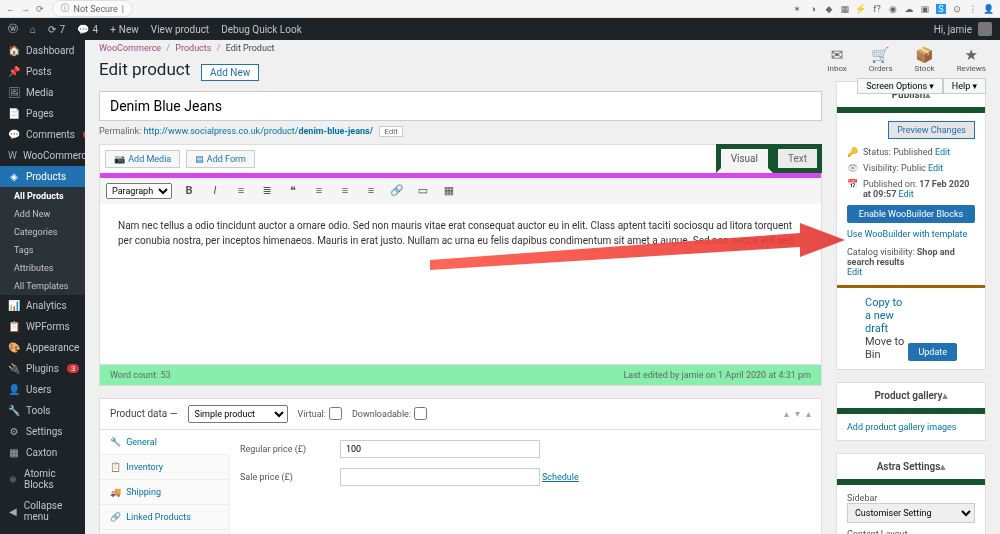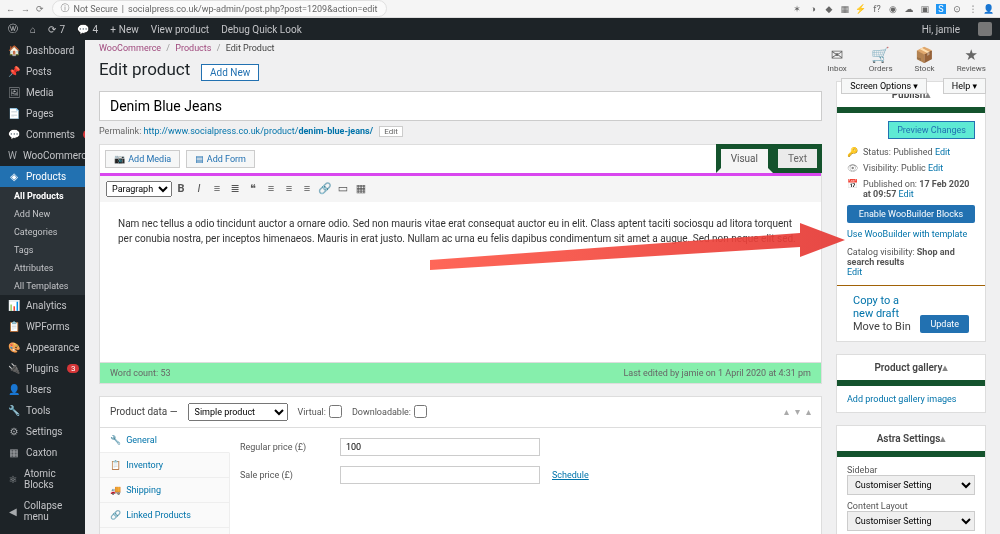--- a/index.html
+++ b/index.html
@@ -11,96 +11,96 @@
 .browser .nav{display:flex;gap:6px;margin-right:8px}
 .browser .nav span{color:#777}
 .browser .url{flex:0 0 auto;display:flex;align-items:center;gap:4px;background:#fafafa;border:1px solid #e0e0e0;border-radius:10px;padding:1px 8px}
 .browser .url .lock{color:#888}
 .browser .ext{margin-left:auto;display:flex;gap:6px}
 .browser .ext span{width:10px;height:10px;display:inline-flex;align-items:center;justify-content:center;color:#666}
 
 
 .adminbar{height:22px;background:#1d2327;color:#c3c4c7;display:flex;align-items:center;padding:0 8px;font-size:10px}
 .adminbar .item{display:flex;align-items:center;gap:3px;margin-right:12px;cursor:pointer}
-.adminbar .right{margin-left:auto;display:flex;align-items:center;gap:18px}
+.adminbar .right{margin-left:auto;display:flex;align-items:center;gap:6px}
 .adminbar .avatar{width:14px;height:14px;background:#777;border-radius:2px}
 
 .wrap{display:flex;height:calc(534px - 40px)}
 
 
 .sidebar{width:85px;background:#1d2327;color:#c3c4c7;font-size:10px;overflow:hidden;flex-shrink:0}
 .sidebar .mi{display:flex;align-items:center;gap:6px;padding:5px 8px;cursor:pointer}
 .sidebar .mi.active{background:#2271b1;color:#fff}
 .sidebar .sub{background:#2c3338;color:#c3c4c7}
 .sidebar .sub .si{padding:4px 8px 4px 14px;cursor:pointer;font-size:9px}
 .sidebar .sub .si.cur{color:#fff;font-weight:700}
 .sidebar .badge{background:#d63638;color:#fff;border-radius:8px;padding:0 4px;font-size:8px;margin-left:2px}
 .sidebar .icn{width:12px;text-align:center;color:#a7aaad}
 .sidebar .mi.active .icn{color:#fff}
 
 
 .main{flex:1;background:#f0f0f1;overflow-y:auto;padding:0 14px 14px;position:relative}
 .topicons{position:absolute;right:14px;top:6px;display:flex;gap:22px}
 .topicons .ti{display:flex;flex-direction:column;align-items:center;font-size:8px;color:#555;cursor:pointer}
 .topicons .ti .g{font-size:15px;color:#666}
-.screen-opts{position:absolute;right:14px;top:38px;display:flex;gap:16px}
+.screen-opts{position:absolute;right:14px;top:38px;display:flex;gap:0}
 .screen-opts button{background:#f6f7f7;border:1px solid #ccc;padding:2px 8px;font-size:9px;cursor:pointer}
 
 .breadcrumb{padding:3px 0 6px;font-size:9px}
 .breadcrumb a{color:#a04a7e}
 .breadcrumb .sep{color:#999;margin:0 3px}
 
 h1.pagetitle{font-size:17px;font-weight:400;color:#1d2327;display:inline-block;margin-right:8px}
 .add-new{display:inline-block;border:1px solid #2271b1;color:#2271b1;padding:2px 8px;font-size:10px;cursor:pointer;background:#fff;vertical-align:middle}
 
 .title-input{width:100%;padding:6px 10px;font-size:14px;border:1px solid #ccc;background:#fff;margin-top:10px}
 .permalink{font-size:9px;color:#666;margin-top:5px}
 .permalink .edit{border:1px solid #ccc;padding:0 4px;margin-left:4px;cursor:pointer;background:#fff;font-size:8px}
 
 .editor-toolbar{margin-top:8px;border:1px solid #ddd;background:#fff}
 .editor-media{padding:5px;display:flex;gap:6px}
 .editor-media button{border:1px solid #ccc;background:#f6f7f7;padding:3px 8px;font-size:9px;cursor:pointer;color:#2271b1;display:flex;align-items:center;gap:3px}
 .tabs{float:right;display:flex;margin:-1px -1px 0 0}
 .tabs .tab{border:5px solid #14532d;padding:4px 10px;font-size:10px;background:#ebebeb;color:#666;cursor:pointer}
 .tabs .tab.active{background:#f5f5f5;border-bottom-color:#f5f5f5;color:#555}
-.format-bar{background:#f5f5f5;border-top:3px solid #d946ef;padding:4px 6px;display:flex;align-items:center;gap:0}
+.format-bar{background:#f5f5f5;border-top:5px solid #d946ef;padding:4px 6px;display:flex;align-items:center;gap:8px}
 .format-bar select{font-size:9px;padding:1px}
 .format-bar .fb{width:18px;height:18px;display:flex;align-items:center;justify-content:center;cursor:pointer;color:#555;font-size:11px}
 .editor-body{background:#fff;padding:14px 18px;font-size:10px;line-height:1.5;color:#333;min-height:160px}
 .editor-footer{border-top:1px solid #ddd;background:#86efac;padding:5px 10px;display:flex;justify-content:space-between;font-size:9px;color:#666}
 
 
 .product-data{margin-top:12px;border:1px solid #ddd;background:#fff}
 .pd-head{border-bottom:1px solid #ddd;padding:6px 10px;display:flex;align-items:center;gap:10px;font-size:10px}
 .pd-head select{font-size:9px;padding:2px;width:100px}
 .pd-head label{font-size:9px;color:#555;display:flex;align-items:center;gap:3px}
 .pd-head .tog{margin-left:auto;display:flex;gap:6px;color:#aaa}
 .pd-body{display:flex}
 .pd-tabs{width:130px;background:#fafafa;border-right:1px solid #eee}
 .pd-tabs .pt{padding:7px 10px;font-size:9px;color:#0073aa;cursor:pointer;display:flex;align-items:center;gap:5px;border-bottom:1px solid #eee}
 .pd-tabs .pt.active{background:#fff;border-right:1px solid #fff;margin-right:-1px}
 .pd-tabs .pt .ic{color:#999;font-size:9px}
 .pd-panel{flex:1;padding:10px}
 .pd-panel .row{display:flex;align-items:center;margin-bottom:10px;font-size:9px}
 .pd-panel .row label{width:100px;color:#555}
 .pd-panel .row input{width:200px;padding:3px 5px;border:1px solid #ccc;font-size:9px}
-.pd-panel .row .sched{margin-left:12px;color:#0073aa;text-decoration:underline;cursor:pointer}
+.pd-panel .row .sched{margin-left:2px;color:#0073aa;text-decoration:underline;cursor:pointer}
 
 
 .rightcol{width:150px;flex-shrink:0;margin-left:14px}
 .box{background:#fff;border:1px solid #ddd;margin-bottom:12px}
 .box h3{font-size:10px;padding:7px 10px;border-bottom:6px solid #14532d;display:flex;justify-content:center;align-items:center;font-weight:600}
 .box h3 .tri{color:#888;cursor:pointer}
 .box .body{padding:8px 10px;font-size:9px;color:#555}
 .box .body .line{display:flex;align-items:flex-start;gap:5px;margin-bottom:6px}
 .box .body .line .ic{color:#888;width:11px}
 .box .body .line .lnk{color:#0073aa;cursor:pointer}
 .box .btn-blue{background:#2271b1;color:#fff;border:none;padding:4px 10px;font-size:9px;cursor:pointer;border-radius:2px}
-.box .btn-outline{background:#5eead4;border:1px solid #2271b1;color:#2271b1;padding:3px 8px;font-size:9px;cursor:pointer}
-.box .foot{border-top:1px solid #a16207;padding:8px 16px;display:flex;justify-content:center;align-items:flex-end}
+.box .btn-outline{background:#e5e5e5;border:1px solid #2271b1;color:#2271b1;padding:3px 8px;font-size:9px;cursor:pointer}
+.box .foot{border-top:3px solid #a16207;padding:8px 28px;display:flex;justify-content:center;align-items:flex-end}
 .box select{width:100%;font-size:9px;padding:3px;border:1px solid #ccc}
 
 
 .arrow{position:absolute;pointer-events:none;z-index:100}
 
 .content-row{display:flex;align-items:flex-start}
 .leftcol{flex:1;min-width:0}
 </style>
 </head>
 <body>
@@ -108,21 +108,20 @@
 <div class="browser">
   <div class="nav">
     <span>←</span>
     <span>→</span>
     <span>⟳</span>
   </div>
   <div class="url">
     <span class="lock">ⓘ</span>
     <span>Not Secure</span>
     <span>|</span>
-    <span>socialpress.co.uk/wp-admin/post.php?post=1209&amp;action=edit</span>
   </div>
   <div class="ext">
     <span>✶</span>
     <span>◑</span>
     <span>◆</span>
     <span>▦</span>
     <span>⚡</span>
     <span>f?</span>
     <span>◉</span>
     <span>☁</span>

